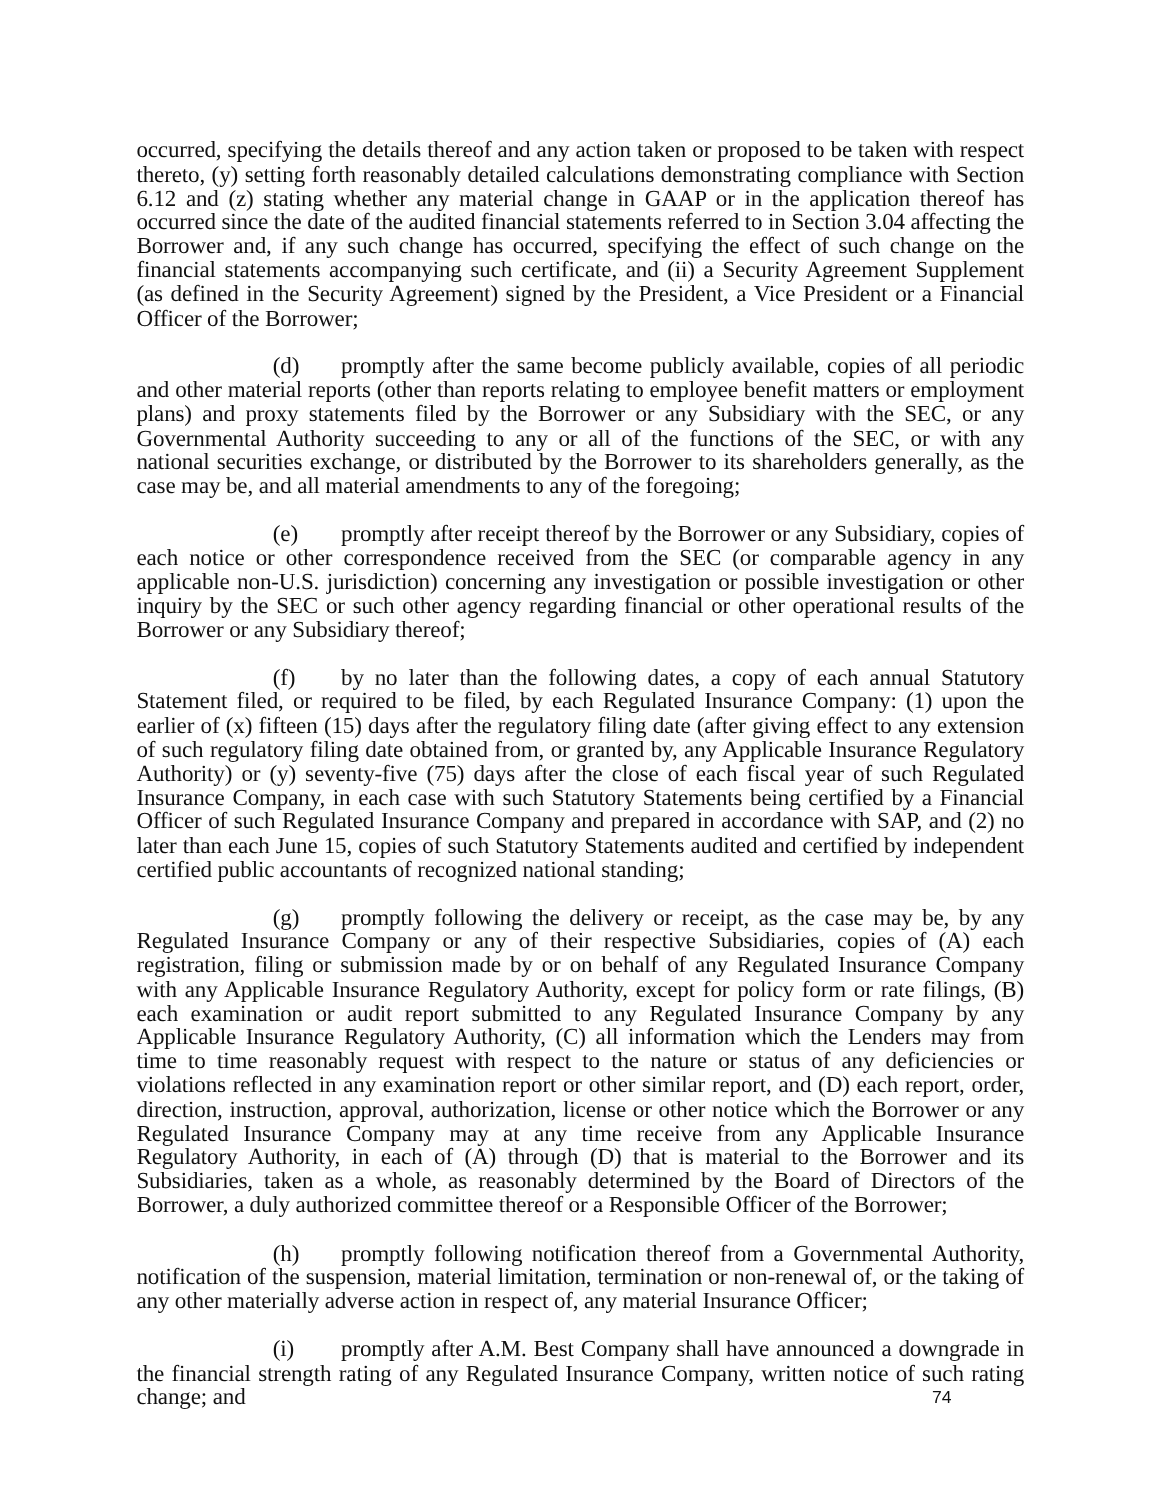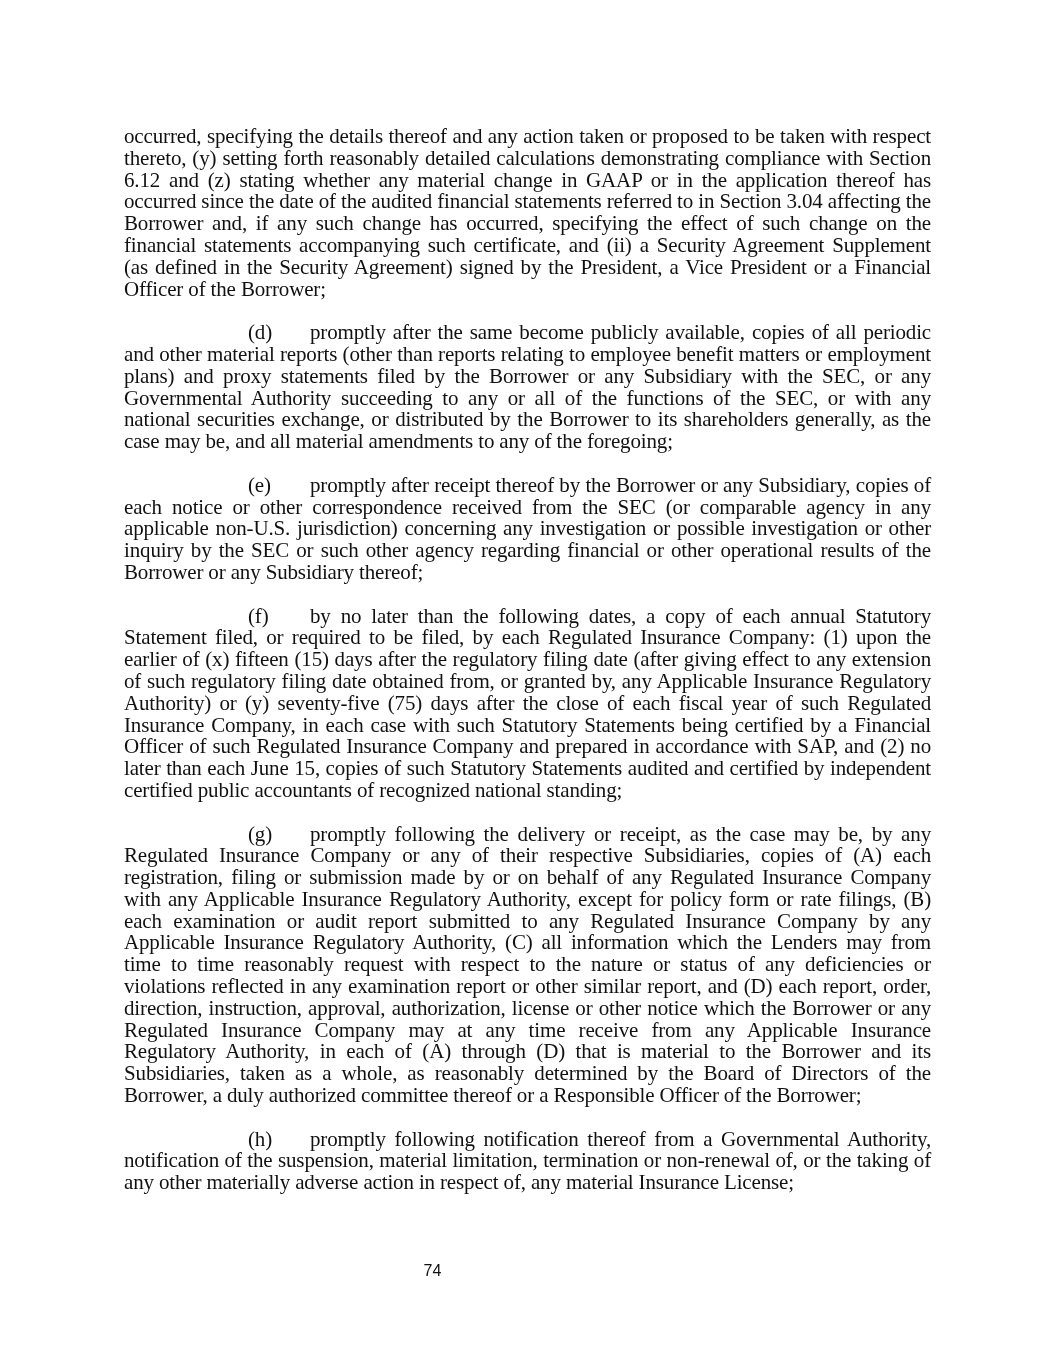--- a/index.html
+++ b/index.html
@@ -34,38 +34,39 @@
     .item-label {
       display: inline-block;
       margin-left: 124px;
       width: 62px;
     }
     .page-number {
       position: absolute;
       top: 1262px;
       left: 0;
       width: 865px;
-      text-align: center;
+      text-align: right;
       font-family: "Liberation Sans", "DejaVu Sans", sans-serif;
       font-size: 16px;
       color: #111111;
     }
   </style>
 </head>
 <body>
 
 <div class="page">
   <p class="para first">occurred, specifying the details thereof and any action taken or proposed to be taken with respect thereto, (y) setting forth reasonably detailed calculations demonstrating compliance with Section 6.12 and (z) stating whether any material change in GAAP or in the application thereof has occurred since the date of the audited financial statements referred to in Section 3.04 affecting the Borrower and, if any such change has occurred, specifying the effect of such change on the financial statements accompanying such certificate, and (ii) a Security Agreement Supplement (as defined in the Security Agreement) signed by the President, a Vice President or a Financial Officer of the Borrower;</p>
 
   <p class="para"><span class="item-label">(d)</span><span>promptly after the same become publicly available, copies of all periodic and other material reports (other than reports relating to employee benefit matters or employment plans) and proxy statements filed by the Borrower or any Subsidiary with the SEC, or any Governmental Authority succeeding to any or all of the functions of the SEC, or with any national securities exchange, or distributed by the Borrower to its shareholders generally, as the case may be, and all material amendments to any of the foregoing;</span></p>
 
   <p class="para"><span class="item-label">(e)</span><span>promptly after receipt thereof by the Borrower or any Subsidiary, copies of each notice or other correspondence received from the SEC (or comparable agency in any applicable non-U.S. jurisdiction) concerning any investigation or possible investigation or other inquiry by the SEC or such other agency regarding financial or other operational results of the Borrower or any Subsidiary thereof;</span></p>
 
   <p class="para"><span class="item-label">(f)</span><span>by no later than the following dates, a copy of each annual Statutory Statement filed, or required to be filed, by each Regulated Insurance Company: (1) upon the earlier of (x) fifteen (15) days after the regulatory filing date (after giving effect to any extension of such regulatory filing date obtained from, or granted by, any Applicable Insurance Regulatory Authority) or (y) seventy-five (75) days after the close of each fiscal year of such Regulated Insurance Company, in each case with such Statutory Statements being certified by a Financial Officer of such Regulated Insurance Company and prepared in accordance with SAP, and (2) no later than each June 15, copies of such Statutory Statements audited and certified by independent certified public accountants of recognized national standing;</span></p>
 
   <p class="para"><span class="item-label">(g)</span><span>promptly following the delivery or receipt, as the case may be, by any Regulated Insurance Company or any of their respective Subsidiaries, copies of (A) each registration, filing or submission made by or on behalf of any Regulated Insurance Company with any Applicable Insurance Regulatory Authority, except for policy form or rate filings, (B) each examination or audit report submitted to any Regulated Insurance Company by any Applicable Insurance Regulatory Authority, (C) all information which the Lenders may from time to time reasonably request with respect to the nature or status of any deficiencies or violations reflected in any examination report or other similar report, and (D) each report, order, direction, instruction, approval, authorization, license or other notice which the Borrower or any Regulated Insurance Company may at any time receive from any Applicable Insurance Regulatory Authority, in each of (A) through (D) that is material to the Borrower and its Subsidiaries, taken as a whole, as reasonably determined by the Board of Directors of the Borrower, a duly authorized committee thereof or a Responsible Officer of the Borrower;</span></p>
 
-  <p class="para"><span class="item-label">(h)</span><span>promptly following notification thereof from a Governmental Authority, notification of the suspension, material limitation, termination or non-renewal of, or the taking of any other materially adverse action in respect of, any material Insurance License;</span></p>
+  <p class="para"><span class="item-label">(h)</span><span>promptly following notification thereof from a Governmental Authority, notification of the suspension, material limitation, termination or non-renewal of, or the taking of any other materially adverse action in respect of, any material Insurance Officer;</span></p>
 
+  <p class="para"><span class="item-label">(i)</span><span>promptly after A.M. Best Company shall have announced a downgrade in the financial strength rating of any Regulated Insurance Company, written notice of such rating change; and</span></p>
 
 </div>
 
 <div class="page-number">74</div>
 
 </body></html>

